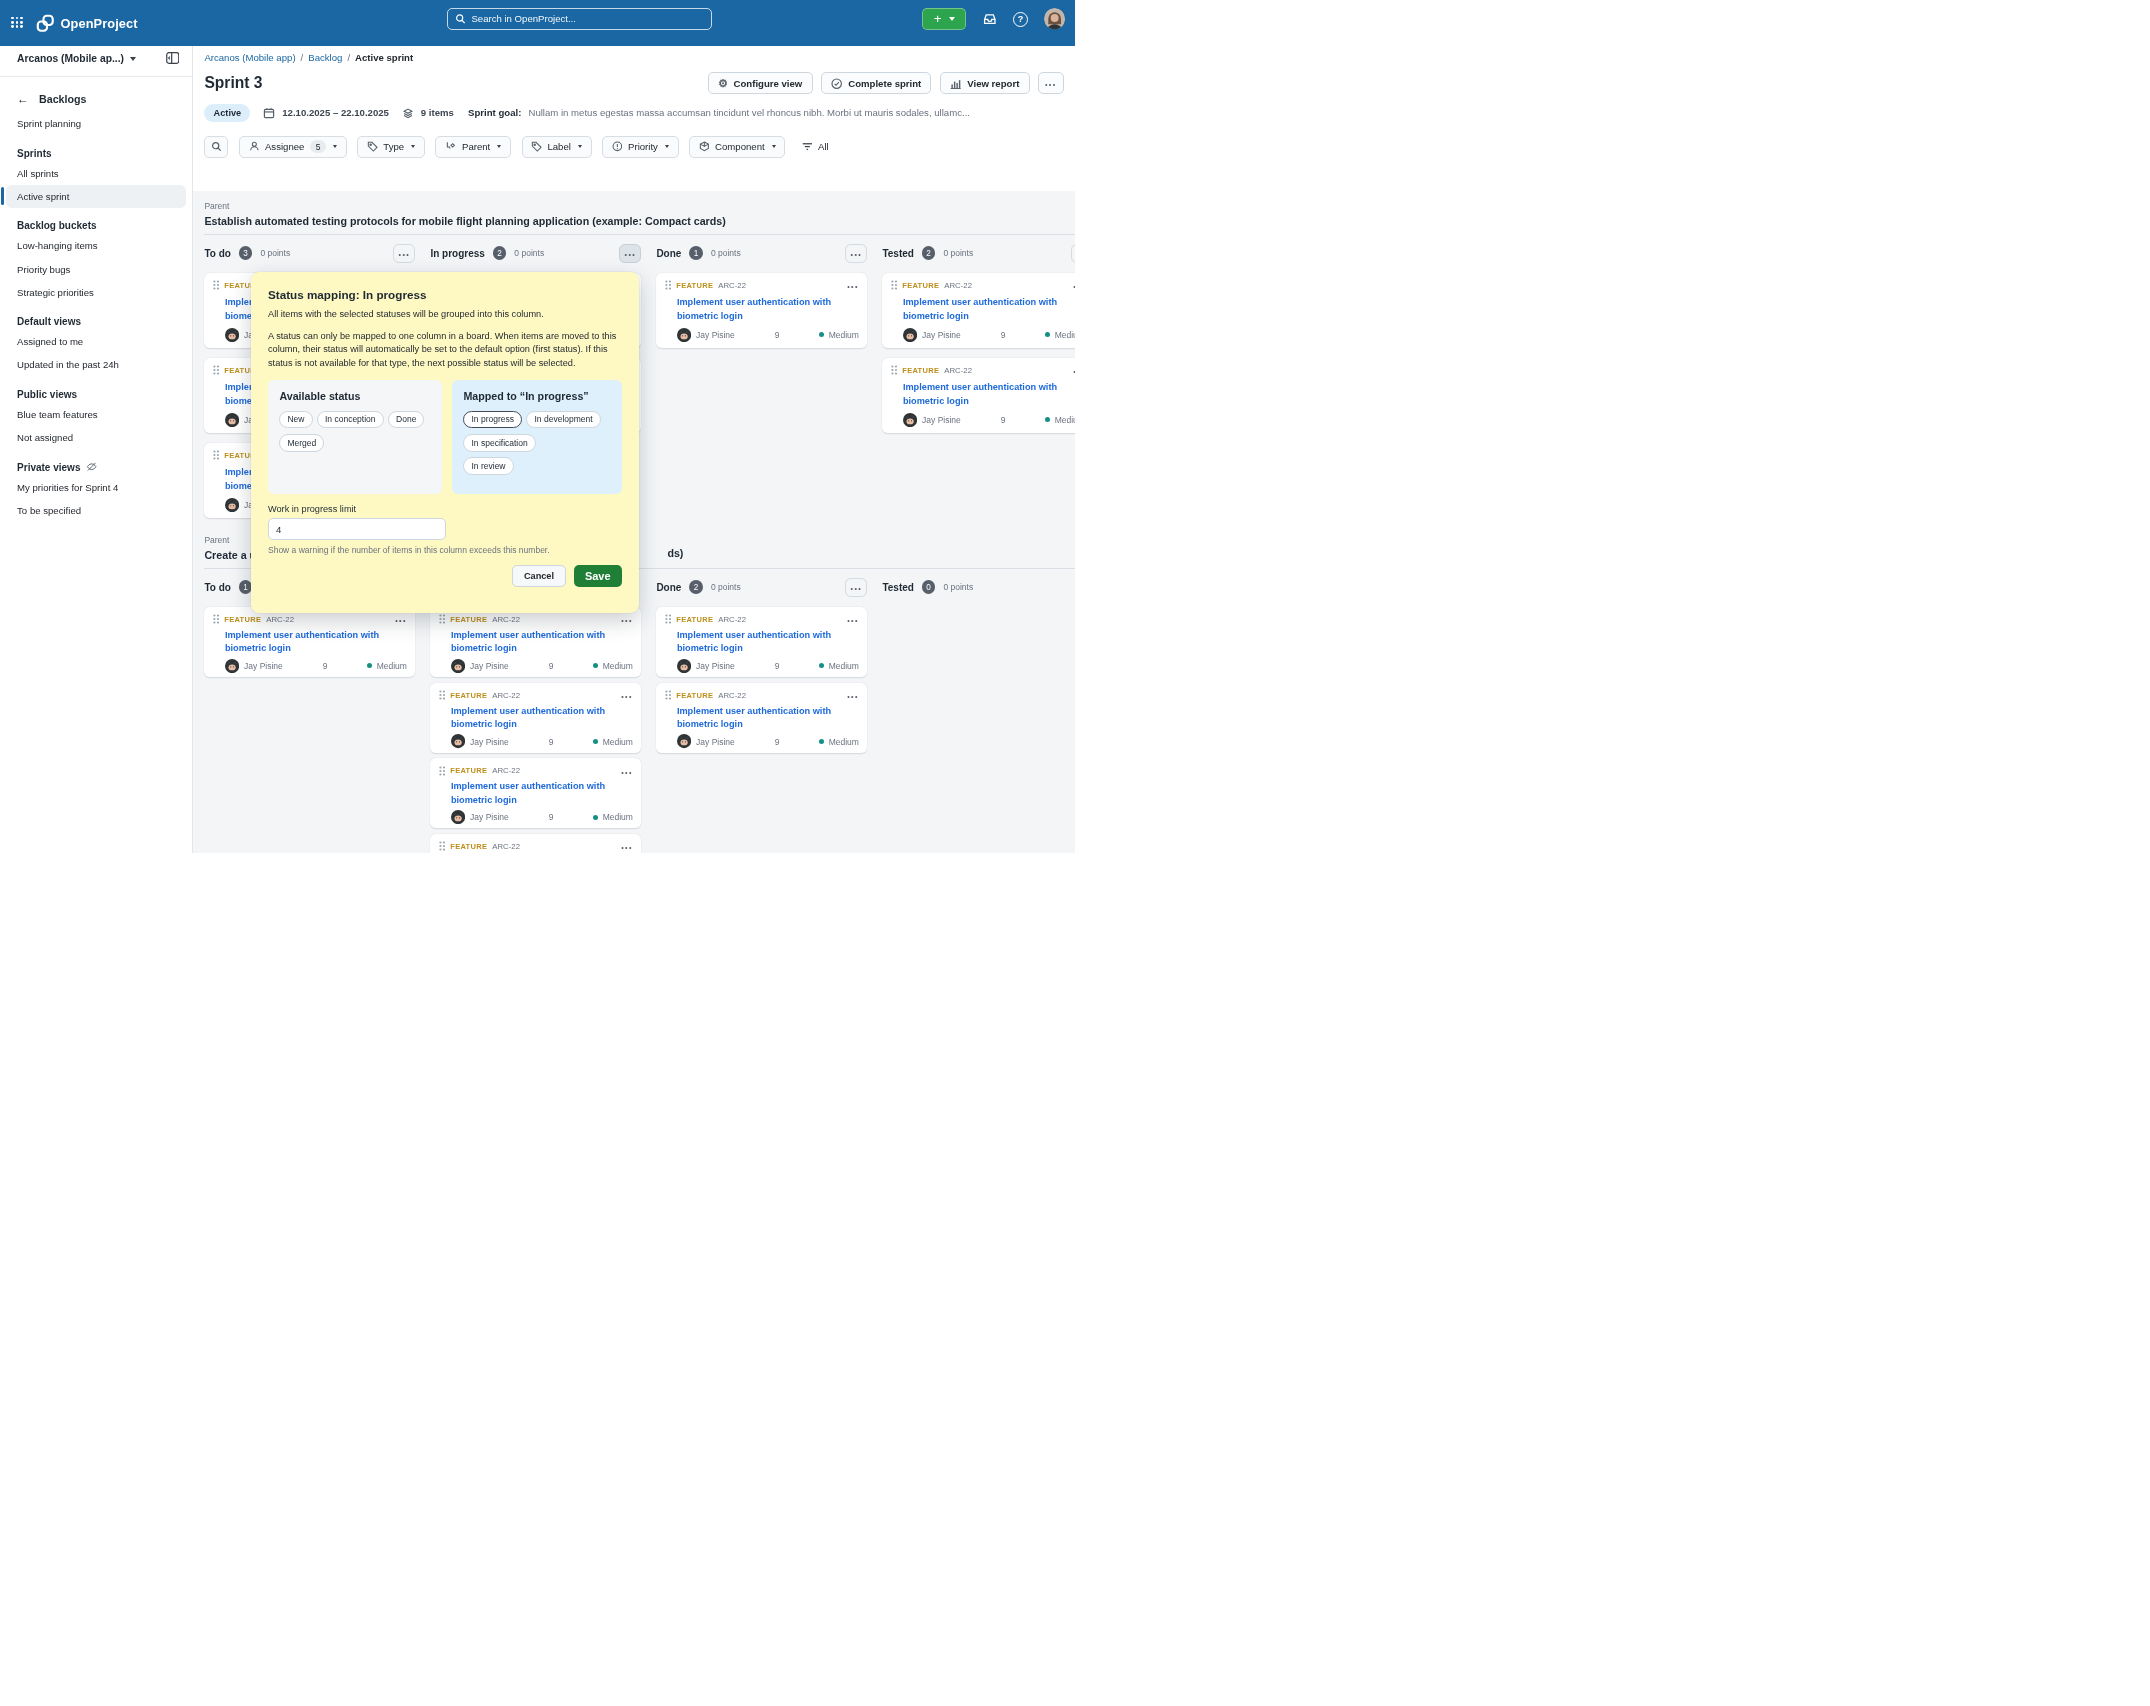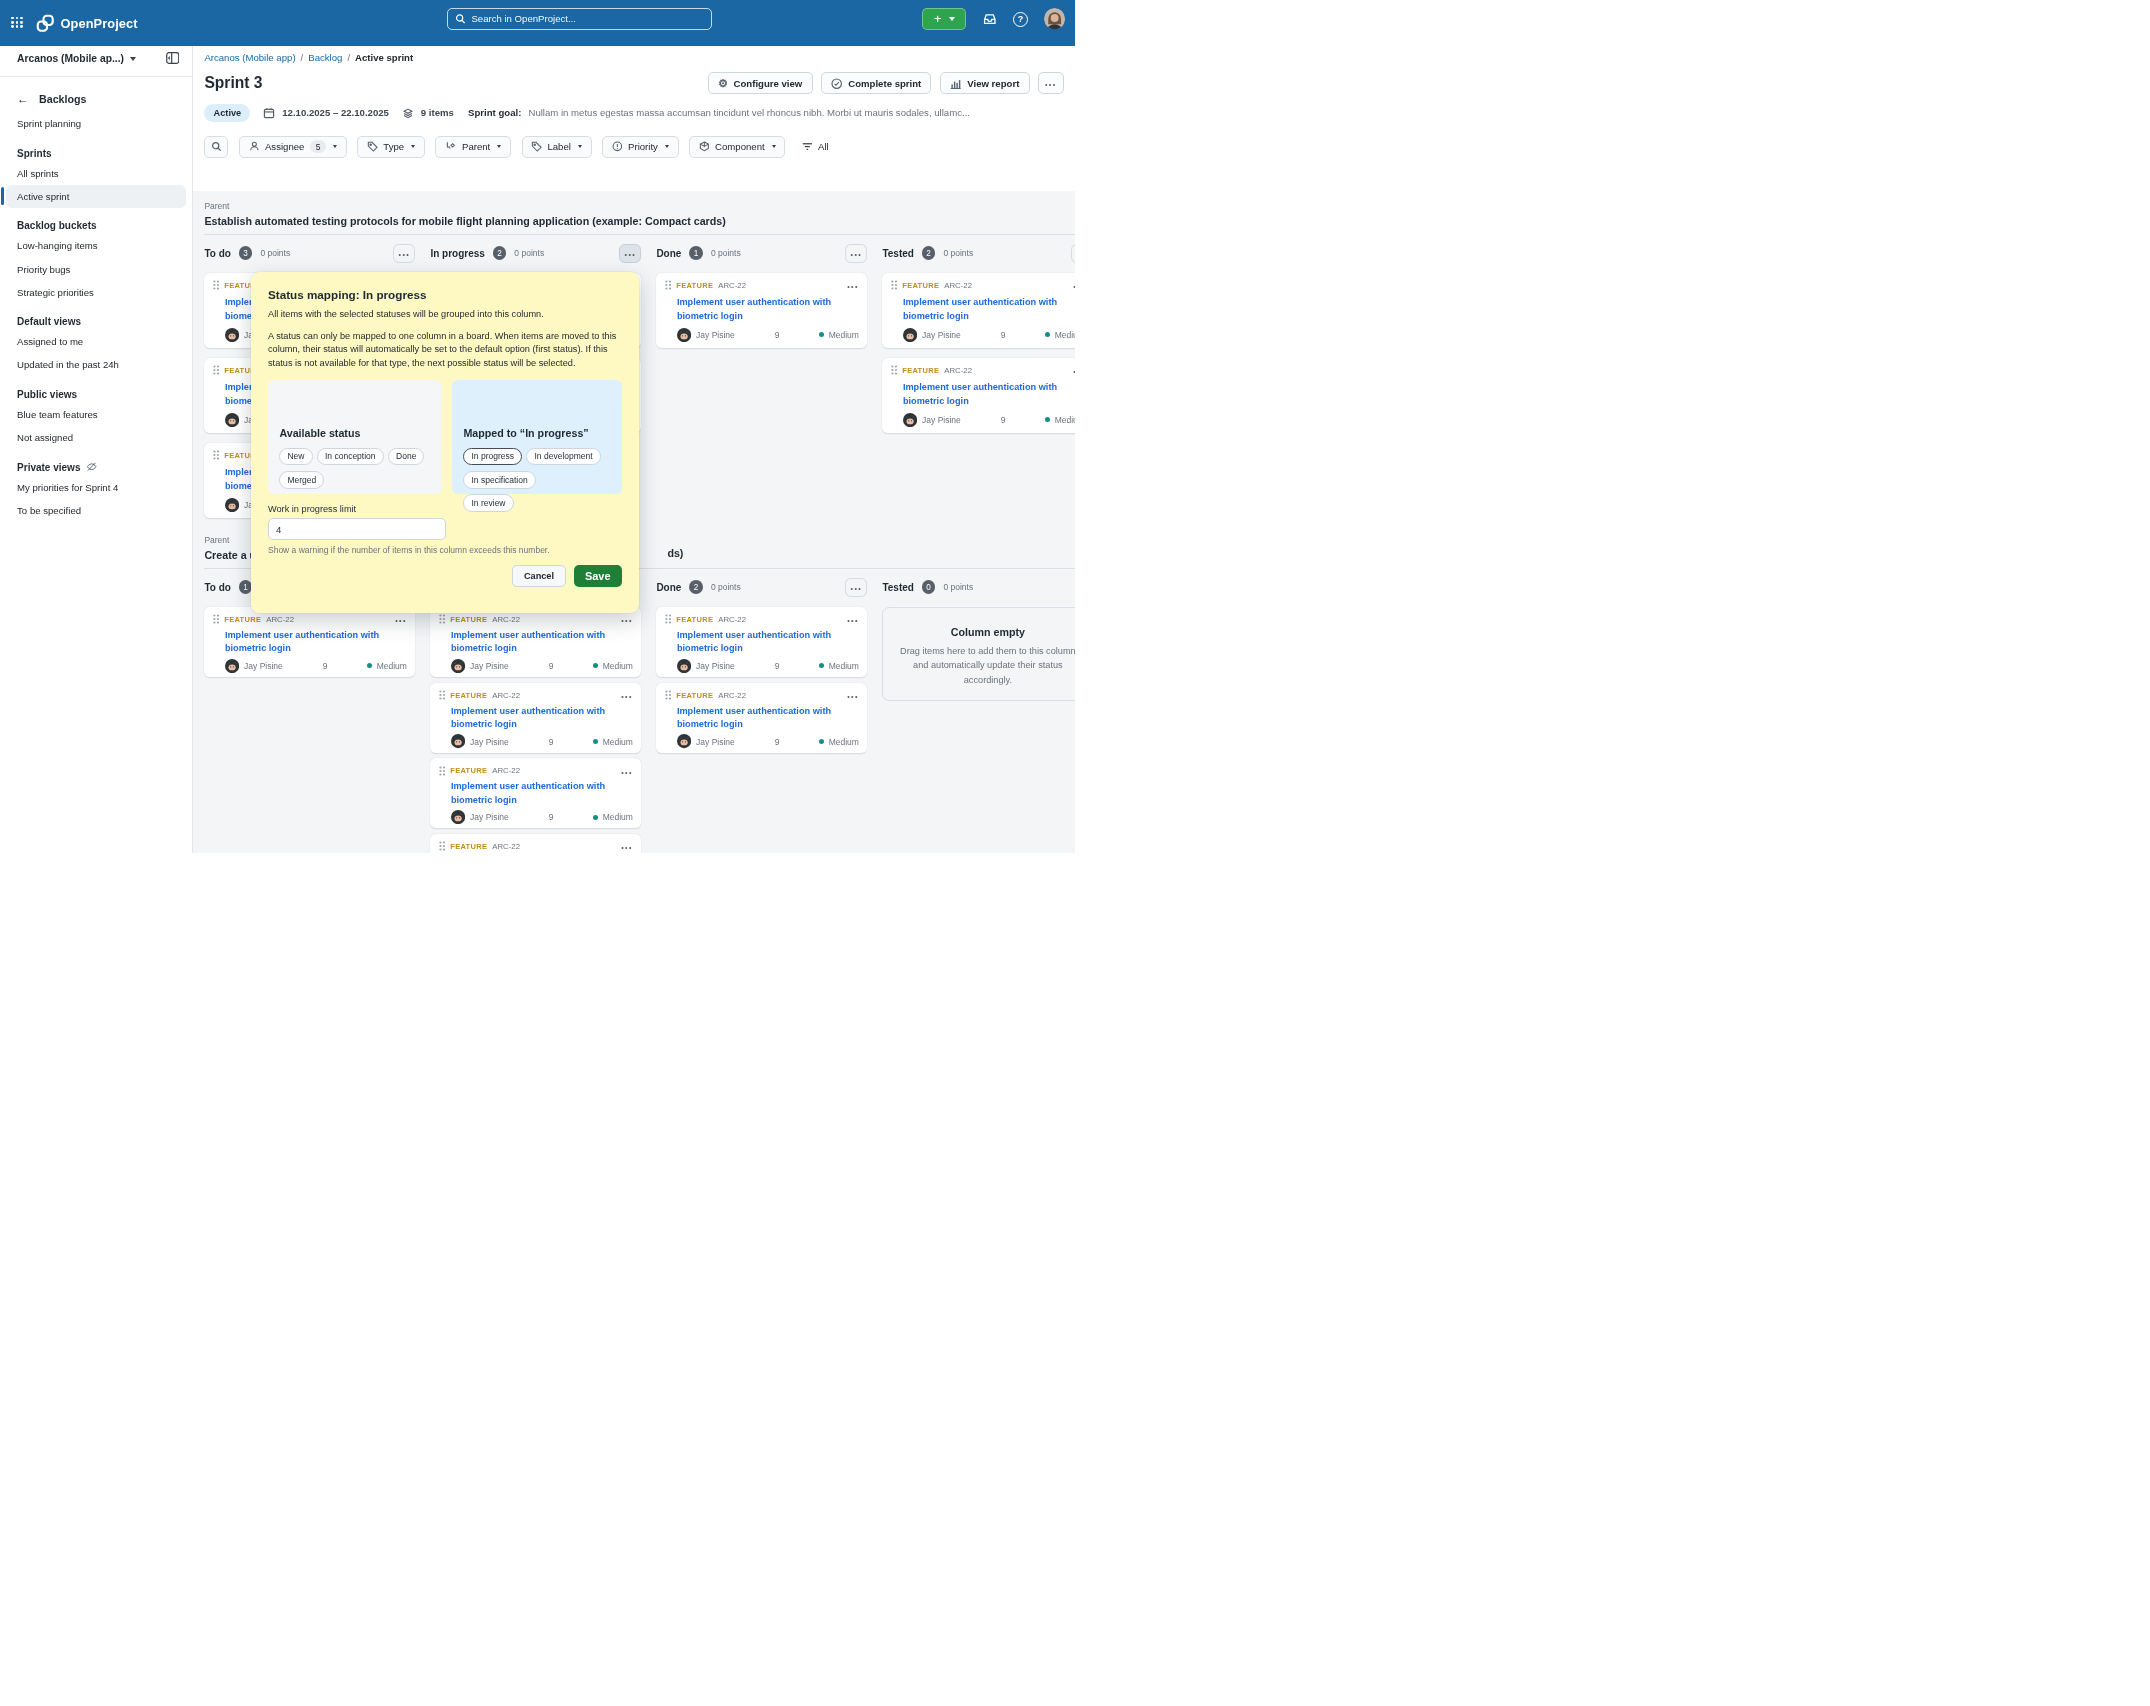--- a/index.html
+++ b/index.html
@@ -113,21 +113,21 @@
   .empty-msg { font-size:9.2px; color:#6B7280; line-height:14.2px; margin-top:5.7px; }
 
   
   .modal { position:absolute; left:58px; top:81px; width:388px; height:341px; background:#fef9c3; border-radius:8.5px; box-shadow:0 7.1px 21.3px rgba(27,35,44,.22), 0 0 0 0.7px rgba(27,35,44,.04); z-index:40; padding:15.6px 17px; overflow:hidden; }
   .modal-title { font-size:11.7px; font-weight:700; color:#1F2933; }
   .modal p { font-size:9.2px; color:#24292F; line-height:13.5px; margin-top:7.8px; }
   .panels { display:flex; gap:10px; margin-top:10px; }
   .panel { border-radius:5.7px; padding:10px 11.4px; height:114px; }
   .panel-avail { width:174px; background:#F4F6F8; }
   .panel-mapped { flex:1; background:#DEF0FB; }
-  .panel-h { font-size:10.7px; font-weight:700; color:#1F2933; margin-bottom:8.5px;margin-top:37px; }
+  .panel-h { font-size:10.7px; font-weight:700; color:#1F2933; margin-bottom:8.5px; }
   .pill-row { display:flex; gap:4.3px; margin-bottom:5.7px; flex-wrap:nowrap; }
   .pill { display:inline-flex; align-items:center; border:0.7px solid #CDD5DD; background:#fff; border-radius:10px; padding:2.8px 7.1px; font-size:8.5px; color:#1F2933; white-space:nowrap; cursor:pointer; }
   .pill.selected { border:1.1px solid #444C56; }
   .wip-label { font-size:9.2px; color:#1F2933; margin-top:10px; }
   .wip-input { margin-top:4.3px; width:178px; height:21.3px; border:0.7px solid #CDD5DD; border-radius:5px; padding:0 7.1px; font-size:9.6px; color:#1F2933; font-family:"Liberation Sans",sans-serif; outline:none; display:block; }
   .wip-help { font-size:8.5px; color:#6B7280; margin-top:5px; }
   .modal-actions { display:flex; justify-content:flex-end; gap:7.1px; margin-top:10px; }
   .btn-cancel { height:22px; padding:0 11.4px; border:0.7px solid #CDD5DD; background:#F6F8FA; border-radius:5px; font-size:9.2px; font-weight:600; color:#24292F; cursor:pointer; font-family:"Liberation Sans",sans-serif; }
   .btn-save { height:22px; padding:0 11.4px; border:none; background:#1F7F37; border-radius:5px; font-size:11px; font-weight:600; color:#fff; cursor:pointer; font-family:"Liberation Sans",sans-serif; }
 </style>
@@ -997,26 +997,20 @@
       </span>
       <span>Jay Pisine</span>
       <span class="foot-points">9</span>
       <span class="prio">
         <span class="prio-dot"></span>
         <span>Medium</span>
       </span>
     </div>
   </div>
 </div>
-        <div class="lane">
-          <div class="empty-col">
-            <div class="empty-title">Column empty</div>
-            <div class="empty-msg">Drag items here to add them to this column and automatically update their status accordingly.</div>
-          </div>
-        </div>
       </div>
     </section>
 
     <div class="modal">
       <div class="modal-title">Status mapping: In progress</div>
       <p>All items with the selected statuses will be grouped into this column.</p>
       <p>A status can only be mapped to one column in a board. When items are moved to this column, their status will automatically be set to the default option (first status). If this status is not available for that type, the next possible status will be selected.</p>
       <div class="panels">
         <div class="panel panel-avail">
           <div class="panel-h">Available status</div>

